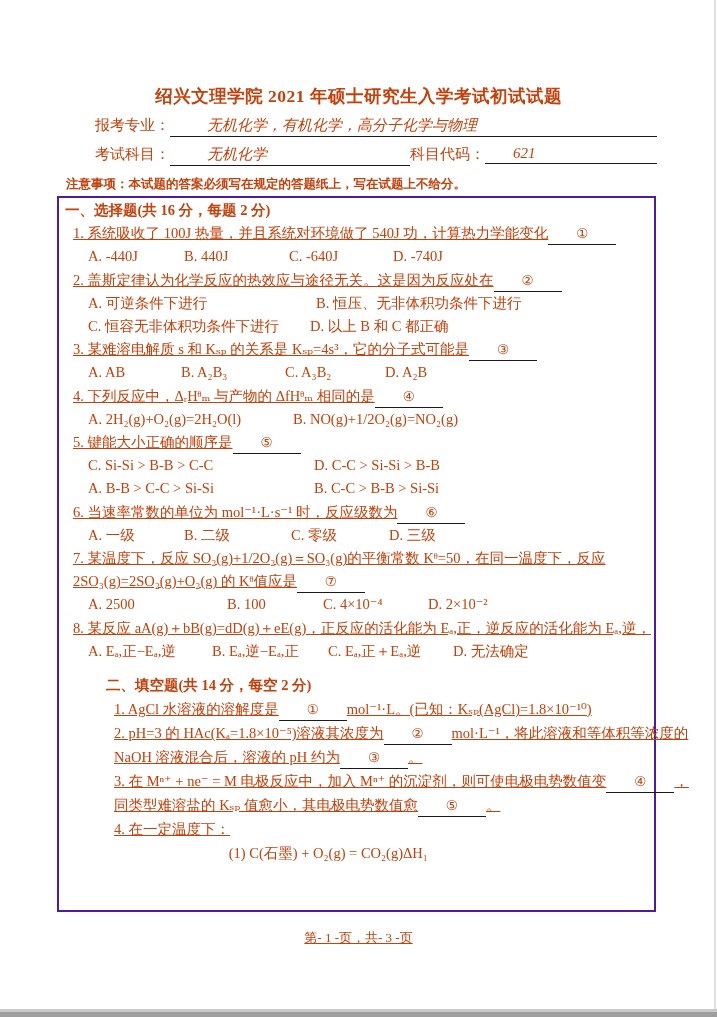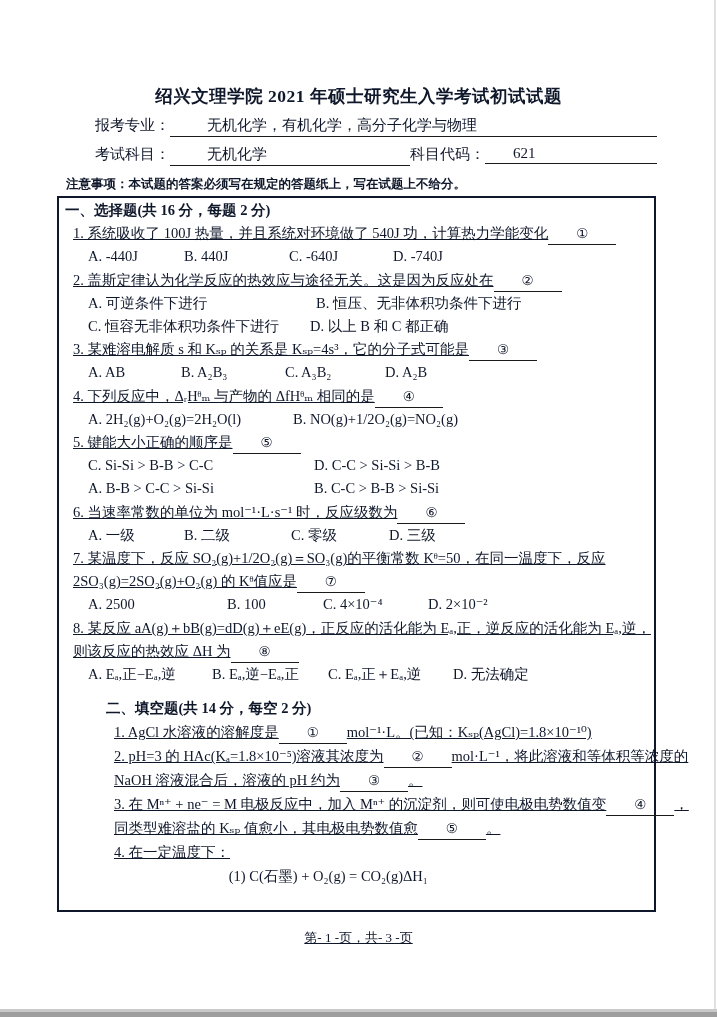--- a/index.html
+++ b/index.html
@@ -1,29 +1,29 @@
 <!DOCTYPE html>
 <html><head>
 <meta charset="utf-8">
 <style>
   html,body{margin:0;padding:0;background:#ffffff;}
-  .doc{position:relative;width:717px;height:1017px;background:#ffffff;color:#0f172a;
+  .doc{position:relative;width:717px;height:1017px;background:#ffffff;color:#c2410c;
        font-family:"Liberation Serif","DejaVu Serif",serif;overflow:hidden;}
   .title{position:absolute;top:84px;left:0;width:100%;text-align:center;
          font-size:17.5px;font-weight:bold;letter-spacing:0.5px;}
   .fields{position:absolute;top:116px;left:75px;width:582px;font-size:15px;}
   .field-row{display:flex;height:29px;align-items:flex-start;margin-left:20px;}
   .flabel{flex:none;padding-bottom:1px;}
-  .fvalue{border-bottom:1px solid #1a1a1a;padding-bottom:1px;box-sizing:border-box;}
+  .fvalue{border-bottom:1px solid #1a1a1a;padding-bottom:1px;box-sizing:border-box;font-style:italic;}
   .fv-major{flex:1;padding-left:37px;}
   .fv-subject{width:240px;padding-left:37px;}
   .fv-code{flex:1;padding-left:28px;}
   .notice{position:absolute;top:176px;left:66px;font-size:12.5px;font-weight:bold;}
   .qbox{position:absolute;top:196px;left:57px;width:599px;height:716px;
-        border:2px solid #0f172a;box-sizing:border-box;padding:1px 4px 0 6px;}
+        border:2px solid #4c1d95;box-sizing:border-box;padding:1px 4px 0 6px;}
   .line{font-size:14.5px;line-height:23.2px;white-space:nowrap;}
   .heading{font-weight:bold;}
   .qline{padding-left:8px;text-decoration:underline;}
   .opts{padding-left:23px;}
   .opt{display:inline-block;}
   .blank{display:inline-block;width:68px;text-align:center;
          border-bottom:1px solid #1a1a1a;font-size:13.5px;vertical-align:bottom;line-height:21px;}
   .s2{margin-top:10px;margin-left:41px;}
   .s2 .line{line-height:24px;}
   .q1o1{width:96px}.q1o2{width:105px}.q1o3{width:104px}
@@ -102,21 +102,20 @@
       <span class="opt q6o1">A. 一级</span><span class="opt q6o2">B. 二级</span><span class="opt q6o3">C. 零级</span><span class="opt">D. 三级</span>
     </div>
 
     <div class="line qline"><span>7. 某温度下，反应 SO₂(g)+1/2O₂(g)＝SO₃(g)的平衡常数 Kᶿ=50，在同一温度下，反应</span></div>
     <div class="line qline"><span>2SO₃(g)=2SO₂(g)+O₂(g) 的 Kᶿ值应是</span><span class="blank">⑦</span></div>
     <div class="line opts">
       <span class="opt q7o1">A. 2500</span><span class="opt q7o2">B. 100</span><span class="opt q7o3">C. 4×10⁻⁴</span><span class="opt">D. 2×10⁻²</span>
     </div>
 
     <div class="line qline"><span>8. 某反应 aA(g)＋bB(g)=dD(g)＋eE(g)，正反应的活化能为 Eₐ,正，逆反应的活化能为 Eₐ,逆，</span></div>
-    <div class="line qline"><span>则该反应的热效应 ΔH 为</span><span class="blank">⑧</span></div>
     <div class="line opts">
       <span class="opt q8o1">A. Eₐ,正−Eₐ,逆</span><span class="opt q8o2">B. Eₐ,逆−Eₐ,正</span><span class="opt q8o3">C. Eₐ,正＋Eₐ,逆</span><span class="opt">D. 无法确定</span>
     </div>
 
     <div class="s2">
       <div class="line heading">二、填空题(共 14 分，每空 2 分)</div>
 
       <div class="line qline"><span>1. AgCl 水溶液的溶解度是</span><span class="blank">①</span><span>mol⁻¹·L。(已知：Kₛₚ(AgCl)=1.8×10⁻¹⁰)</span></div>
 
       <div class="line qline"><span>2. pH=3 的 HAc(Kₐ=1.8×10⁻⁵)溶液其浓度为</span><span class="blank">②</span><span>mol·L⁻¹，将此溶液和等体积等浓度的</span></div>

